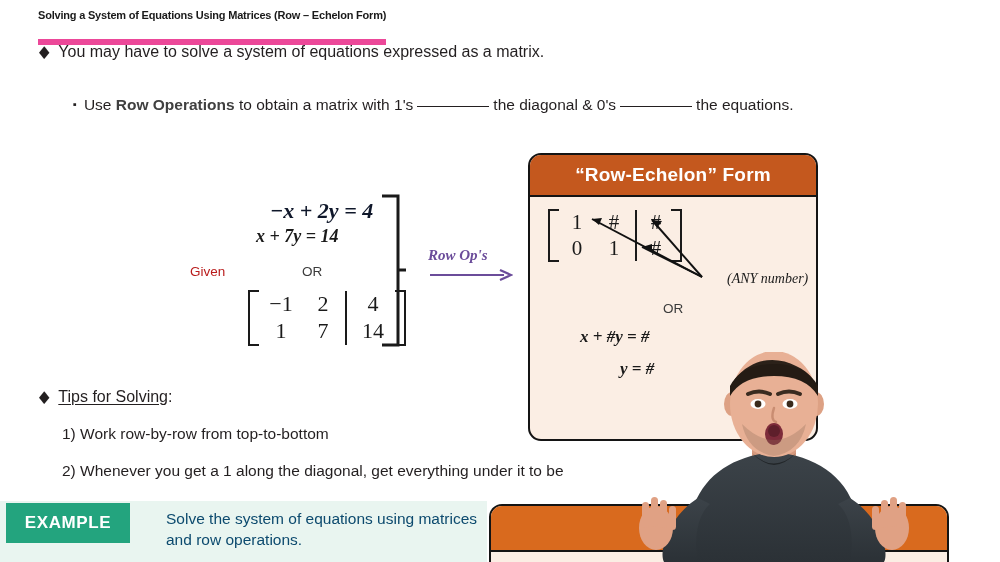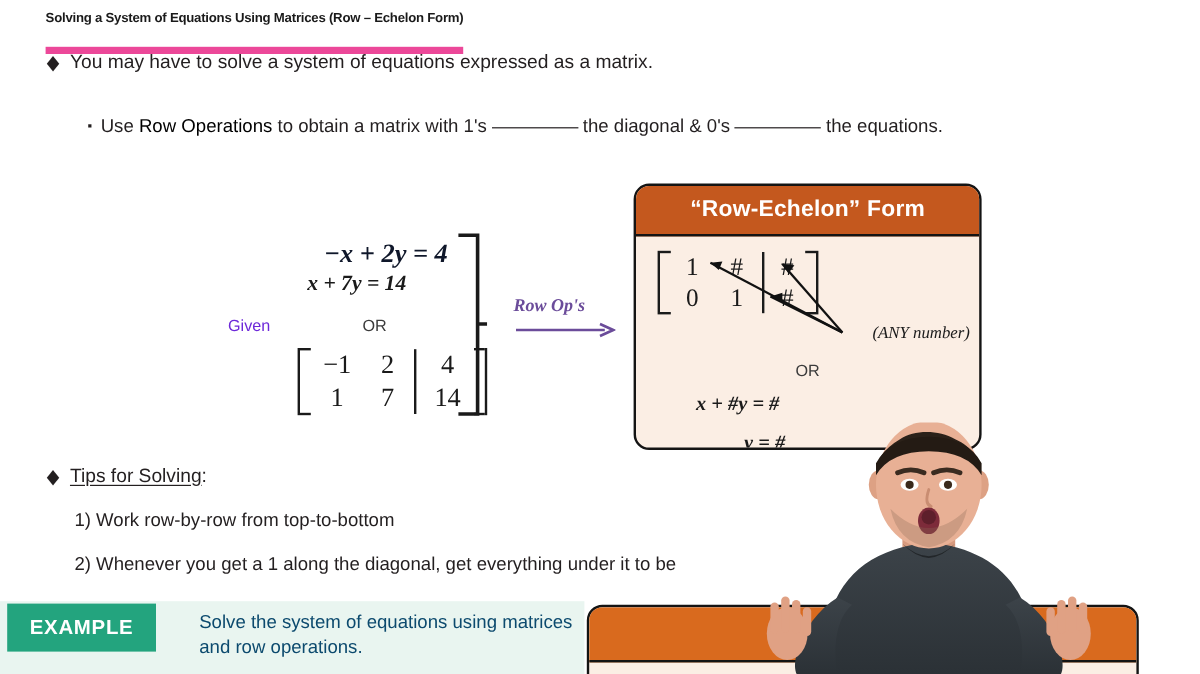--- a/index.html
+++ b/index.html
@@ -27,29 +27,29 @@
   .bullet1{
     position:absolute;left:38px;top:42px;
     font-size:16px;color:#231f20;white-space:nowrap;
   }
   .bullet1 .dia{display:inline-block;transform:scale(0.85,1.05);margin-right:8px;}
   .bullet2{
     position:absolute;left:73px;top:94px;
     font-size:15.5px;color:#231f20;white-space:nowrap;
   }
   .bullet2 .sq{display:inline-block;font-size:11px;vertical-align:2px;margin-right:7px;}
-  .purplebold{color:#000000;font-weight:normal;}
+  .purplebold{color:#404040;font-weight:bold;}
   .blank{
     display:inline-block;width:72px;border-bottom:1.6px solid #231f20;
     margin:0 4px;vertical-align:3px;height:12px;
   }
 
   
   .givenlbl{
-    position:absolute;left:190px;top:264px;font-size:13.5px;color:#6d28d9;
+    position:absolute;left:190px;top:264px;font-size:13.5px;color:#b91c1c;
   }
   .eq1{
     position:absolute;left:270px;top:198px;
     font-family:"Liberation Serif",serif;font-weight:bold;font-style:italic;
     font-size:22px;color:#0f172a;white-space:nowrap;
   }
   .eq2{
     position:absolute;left:256px;top:226px;
     font-family:"Liberation Serif",serif;font-weight:bold;font-style:italic;
     font-size:18px;color:#1a1a1a;white-space:nowrap;
@@ -84,21 +84,21 @@
   
   .rowops{
     position:absolute;left:428px;top:247px;
     font-family:"Liberation Serif",serif;font-style:italic;font-weight:bold;
     font-size:15px;color:#6B4C9A;white-space:nowrap;
   }
   .rowopsarrow{position:absolute;left:428px;top:268px;width:85px;height:14px;}
 
   
   .refcard{
-    position:absolute;left:528px;top:153px;width:290px;height:222px;
+    position:absolute;left:528px;top:153px;width:290px;height:288px;
     border:2.5px solid #141414;border-radius:13px;
     background:#FBEEE4;overflow:hidden;
     box-sizing:border-box;
   }
   .refhead{
     height:40px;background:#C4581E;
     border-bottom:2.5px solid #141414;
     display:flex;align-items:center;justify-content:center;
     color:#ffffff;font-size:19px;font-weight:bold;letter-spacing:0.2px;
   }

